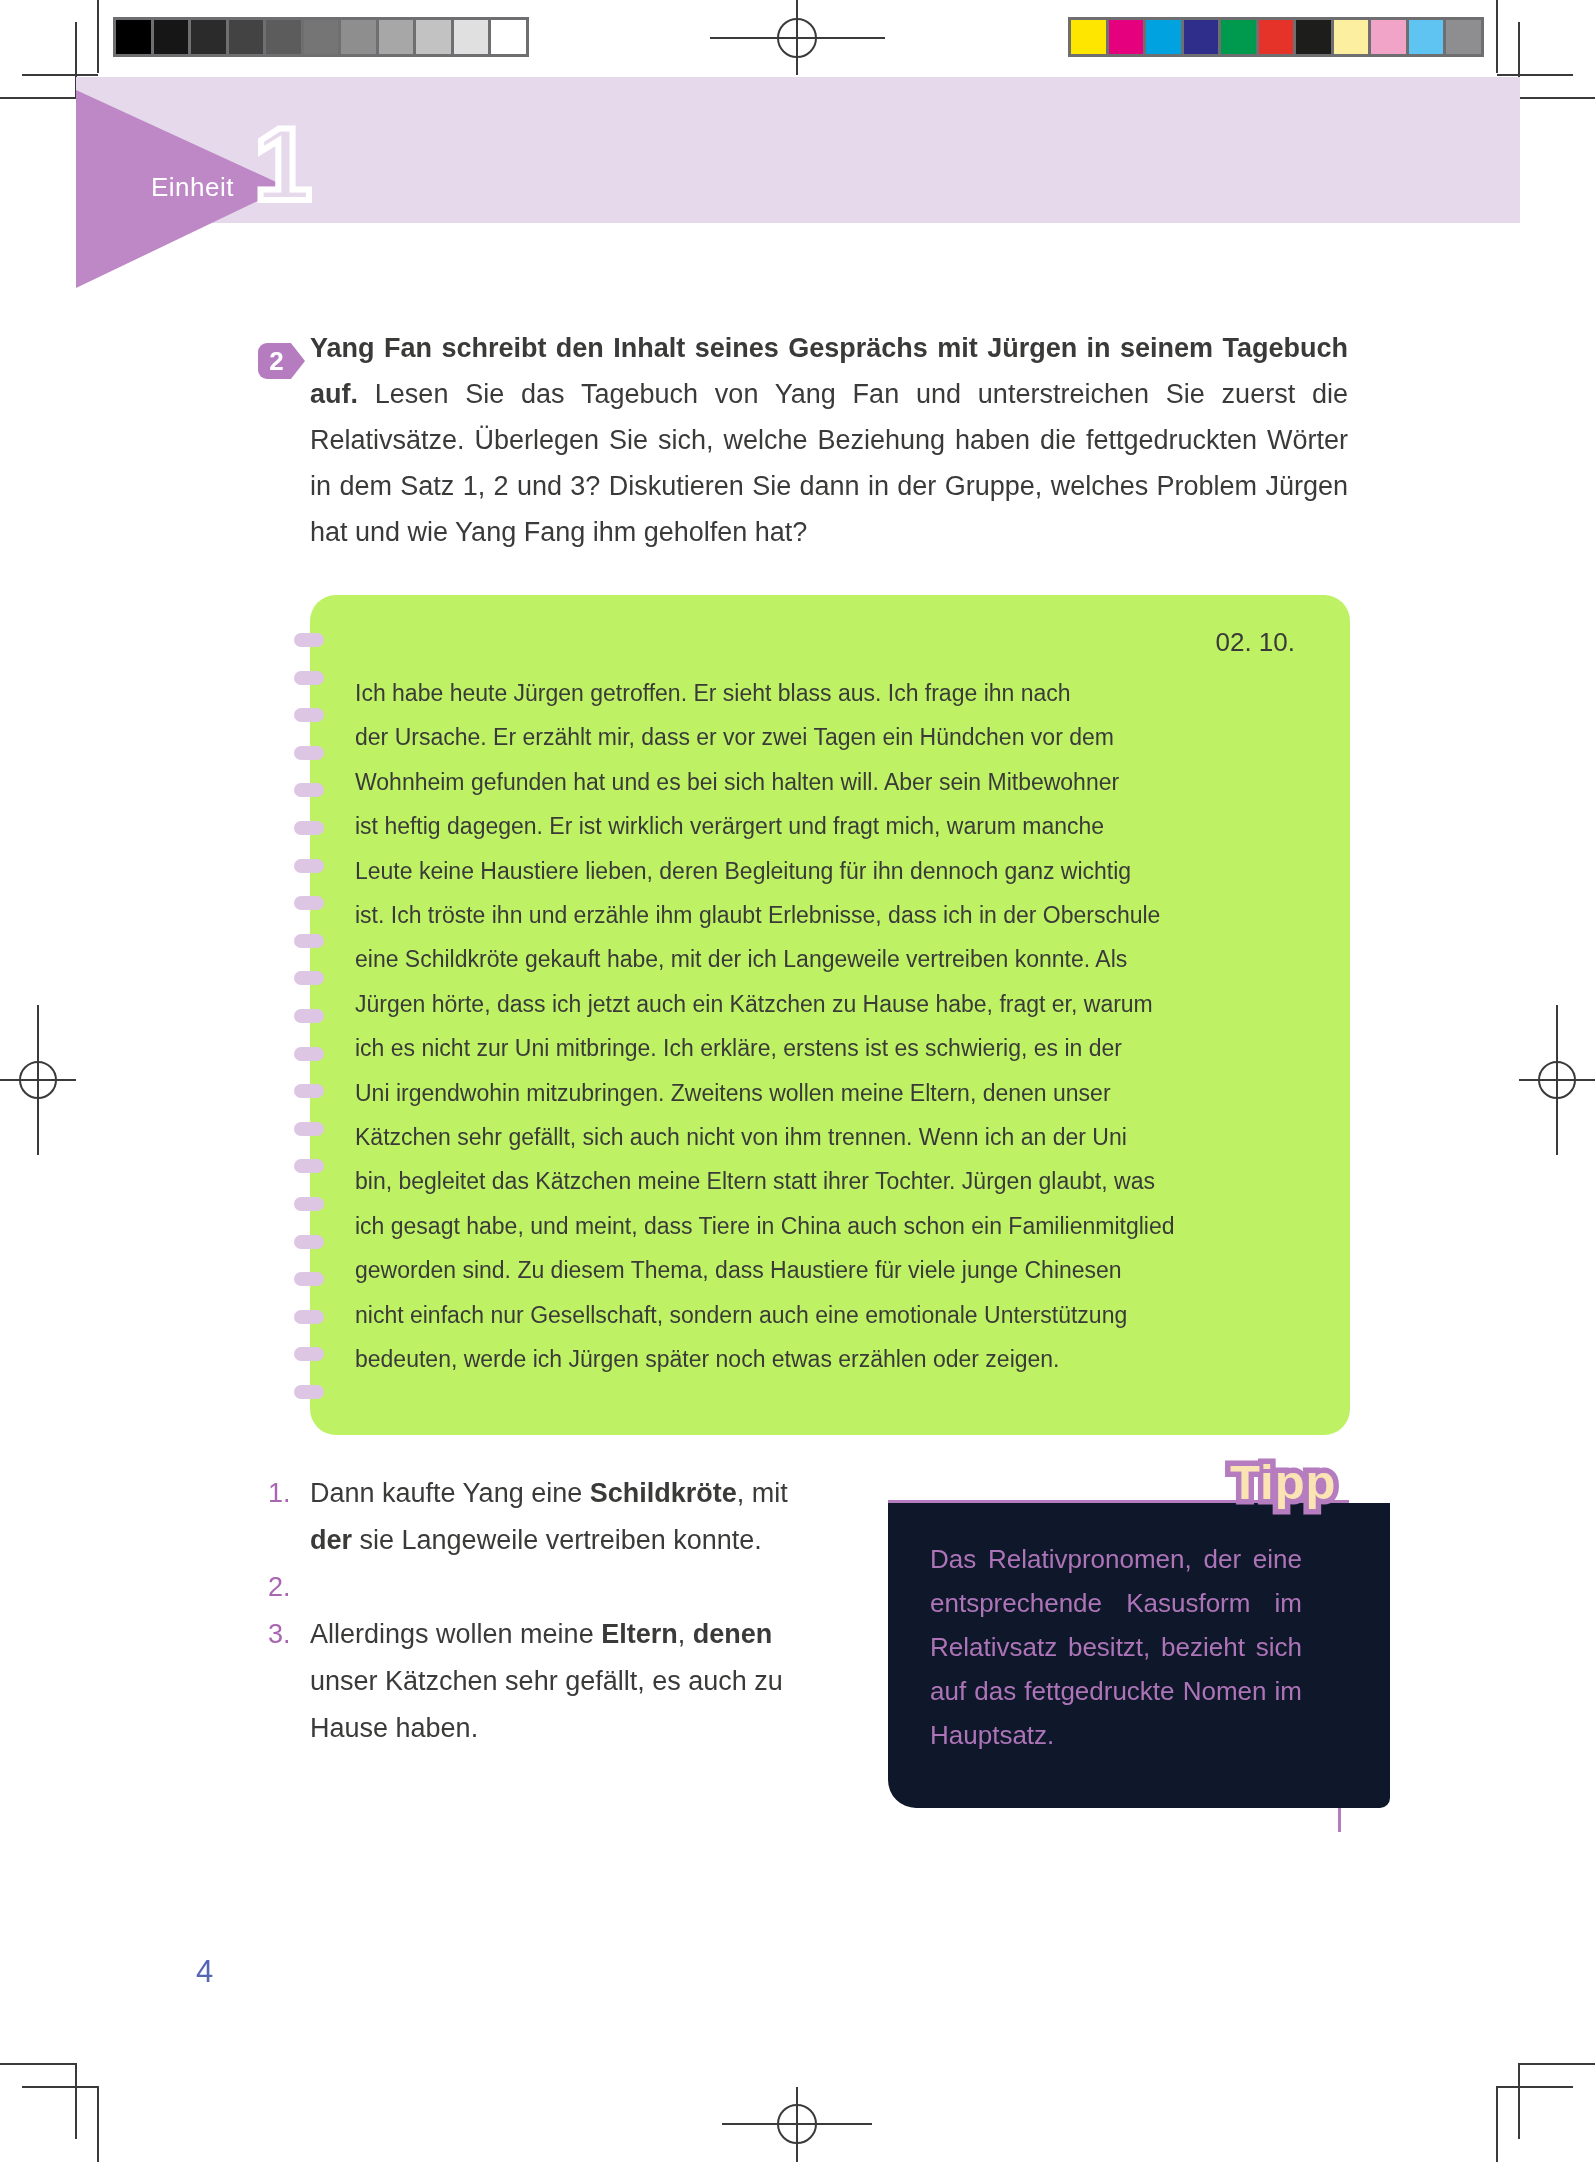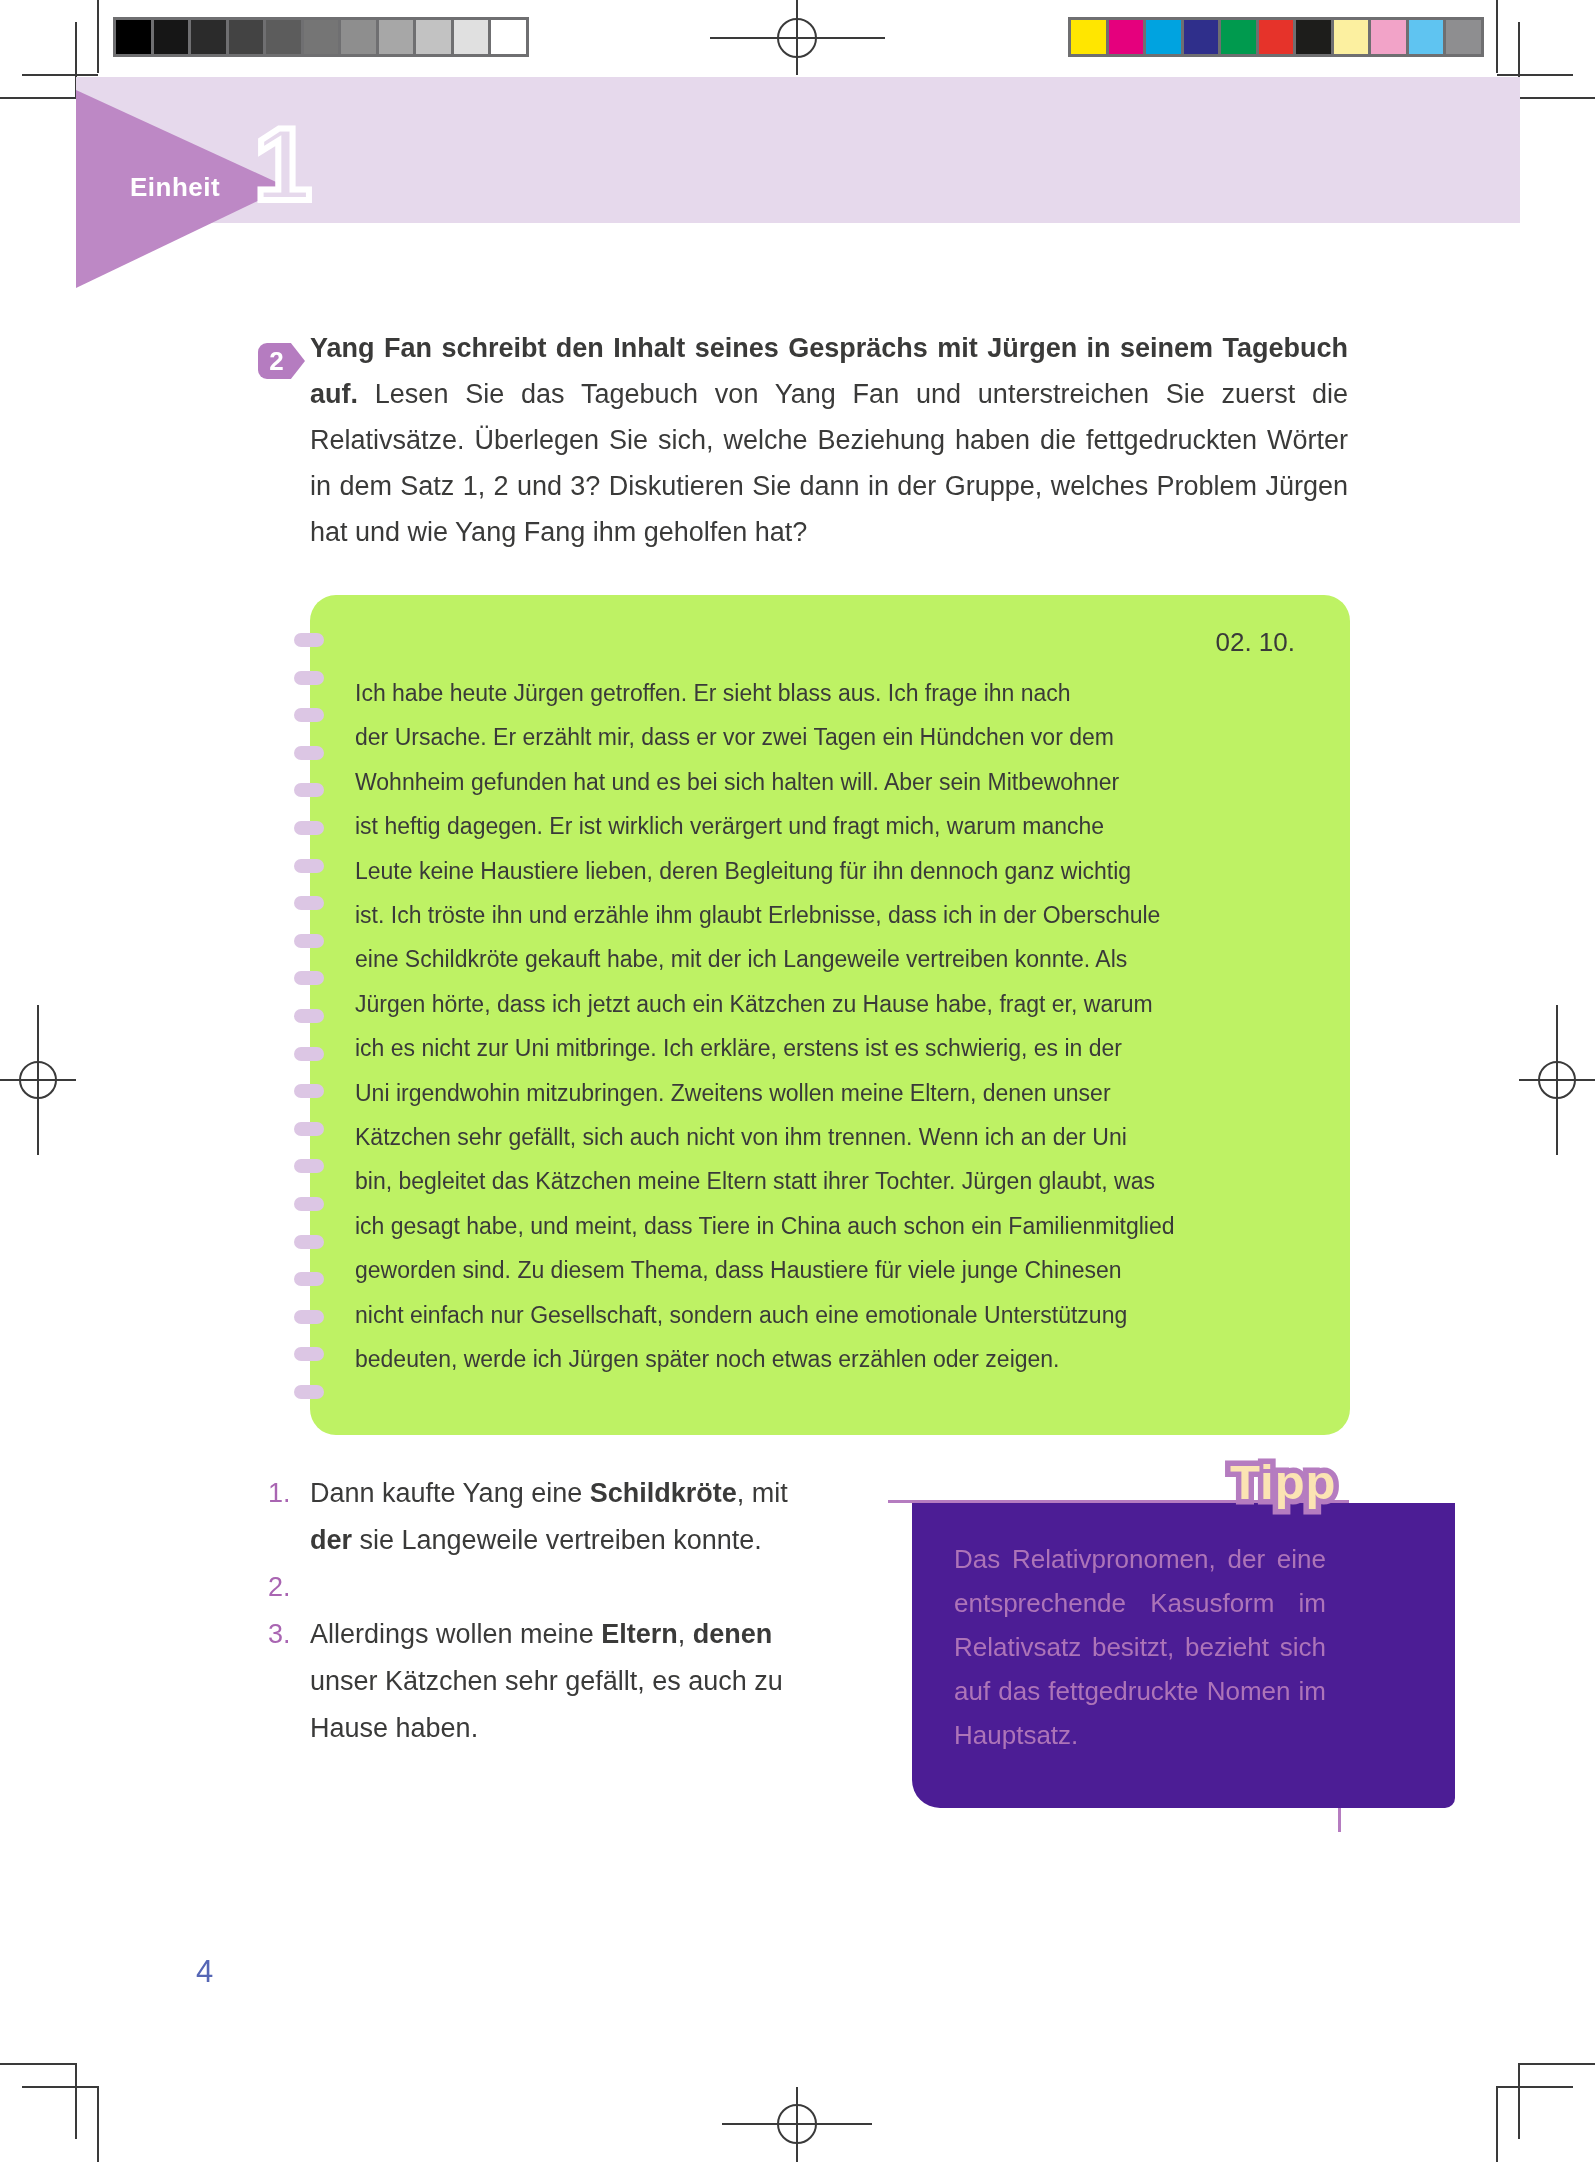--- a/index.html
+++ b/index.html
@@ -13,22 +13,22 @@
   .calbar .cell{flex:1;}
   #grayBar{left:113px;}
   #colorBar{left:1068px;}
   
   .mk{position:absolute;background:#3a3a3a;}
   .circ{position:absolute;border:2px solid #3a3a3a;border-radius:50%;box-sizing:border-box;background:transparent;}
   
   .band{position:absolute;left:76px;top:77px;width:1444px;height:146px;background:#e6d9ec;}
   .tri{position:absolute;left:76px;top:90px;width:211px;height:198px;background:#bd88c5;
        clip-path:polygon(0 0,100% 49%,0 100%);}
-  .einheit{position:absolute;left:130px;top:172px;width:125px;text-align:left;
-           color:#ffffff;font-weight:bold;font-size:26px;letter-spacing:.5px;}
+  .einheit{position:absolute;left:130px;top:172px;width:125px;text-align:center;
+           color:#ffffff;font-weight:normal;font-size:26px;letter-spacing:.5px;}
   .unitnum{position:absolute;left:254px;top:112px;font-size:104px;font-weight:bold;
            color:#e6d9ec;-webkit-text-stroke:6px #ffffff;line-height:1;}
   
   .exbadge{position:absolute;left:258px;top:343px;width:47px;height:36px;background:#b57cc0;
            border-radius:9px;clip-path:polygon(0 0,70% 0,100% 50%,70% 100%,0 100%);
            color:#ffffff;font-size:26px;font-weight:bold;text-align:center;line-height:36px;
            padding-right:10px;box-sizing:border-box;}
   .instr{position:absolute;left:310px;top:325px;width:1038px;margin:0;
          font-size:27px;line-height:46px;text-align:justify;color:#3a3a39;}
   .instr b{font-weight:bold;}
@@ -42,22 +42,22 @@
   
   .sent-list{position:absolute;left:268px;top:1470px;width:540px;}
   .sent-item{display:flex;align-items:flex-start;}
   .sent-num{width:42px;flex:0 0 42px;color:#a965b2;font-size:27px;line-height:47px;}
   .sent-text{width:480px;font-size:27px;line-height:47px;color:#3a3a39;}
   .sent-text .b{font-weight:bold;}
   .sent-text .u{text-underline-offset:7px;text-decoration-thickness:2px;}
   
   .tipp-topline{position:absolute;left:888px;top:1500px;width:461px;height:3px;background:#b57cc0;}
   .tipp-rightline{position:absolute;left:1338px;top:1500px;width:3px;height:332px;background:#b57cc0;}
-  .tipp-box{position:absolute;left:888px;top:1503px;width:543px;height:305px;background:#4c1d95;
-            border-radius:0 0 10px 28px;margin-left:24px;}
+  .tipp-box{position:absolute;left:888px;top:1503px;width:502px;height:305px;background:#0f172a;
+            border-radius:0 0 10px 28px;}
   .tipp-text{position:absolute;left:42px;top:34px;width:372px;font-size:26px;line-height:44px;
              text-align:justify;color:#ad74b8;}
   .tipp-label{position:absolute;left:1230px;top:1452px;height:60px;}
   .tipp-label span{font-size:49px;font-weight:bold;letter-spacing:1px;line-height:60px;}
   .tipp-stroke{position:absolute;left:0;top:0;color:#b57cc0;-webkit-text-stroke:11px #b57cc0;}
   .tipp-fill{position:absolute;left:0;top:0;color:#fbe4b3;}
   
   .pagenum{position:absolute;left:196px;top:1954px;font-size:31px;color:#5566b5;}
 </style>
 </head>

